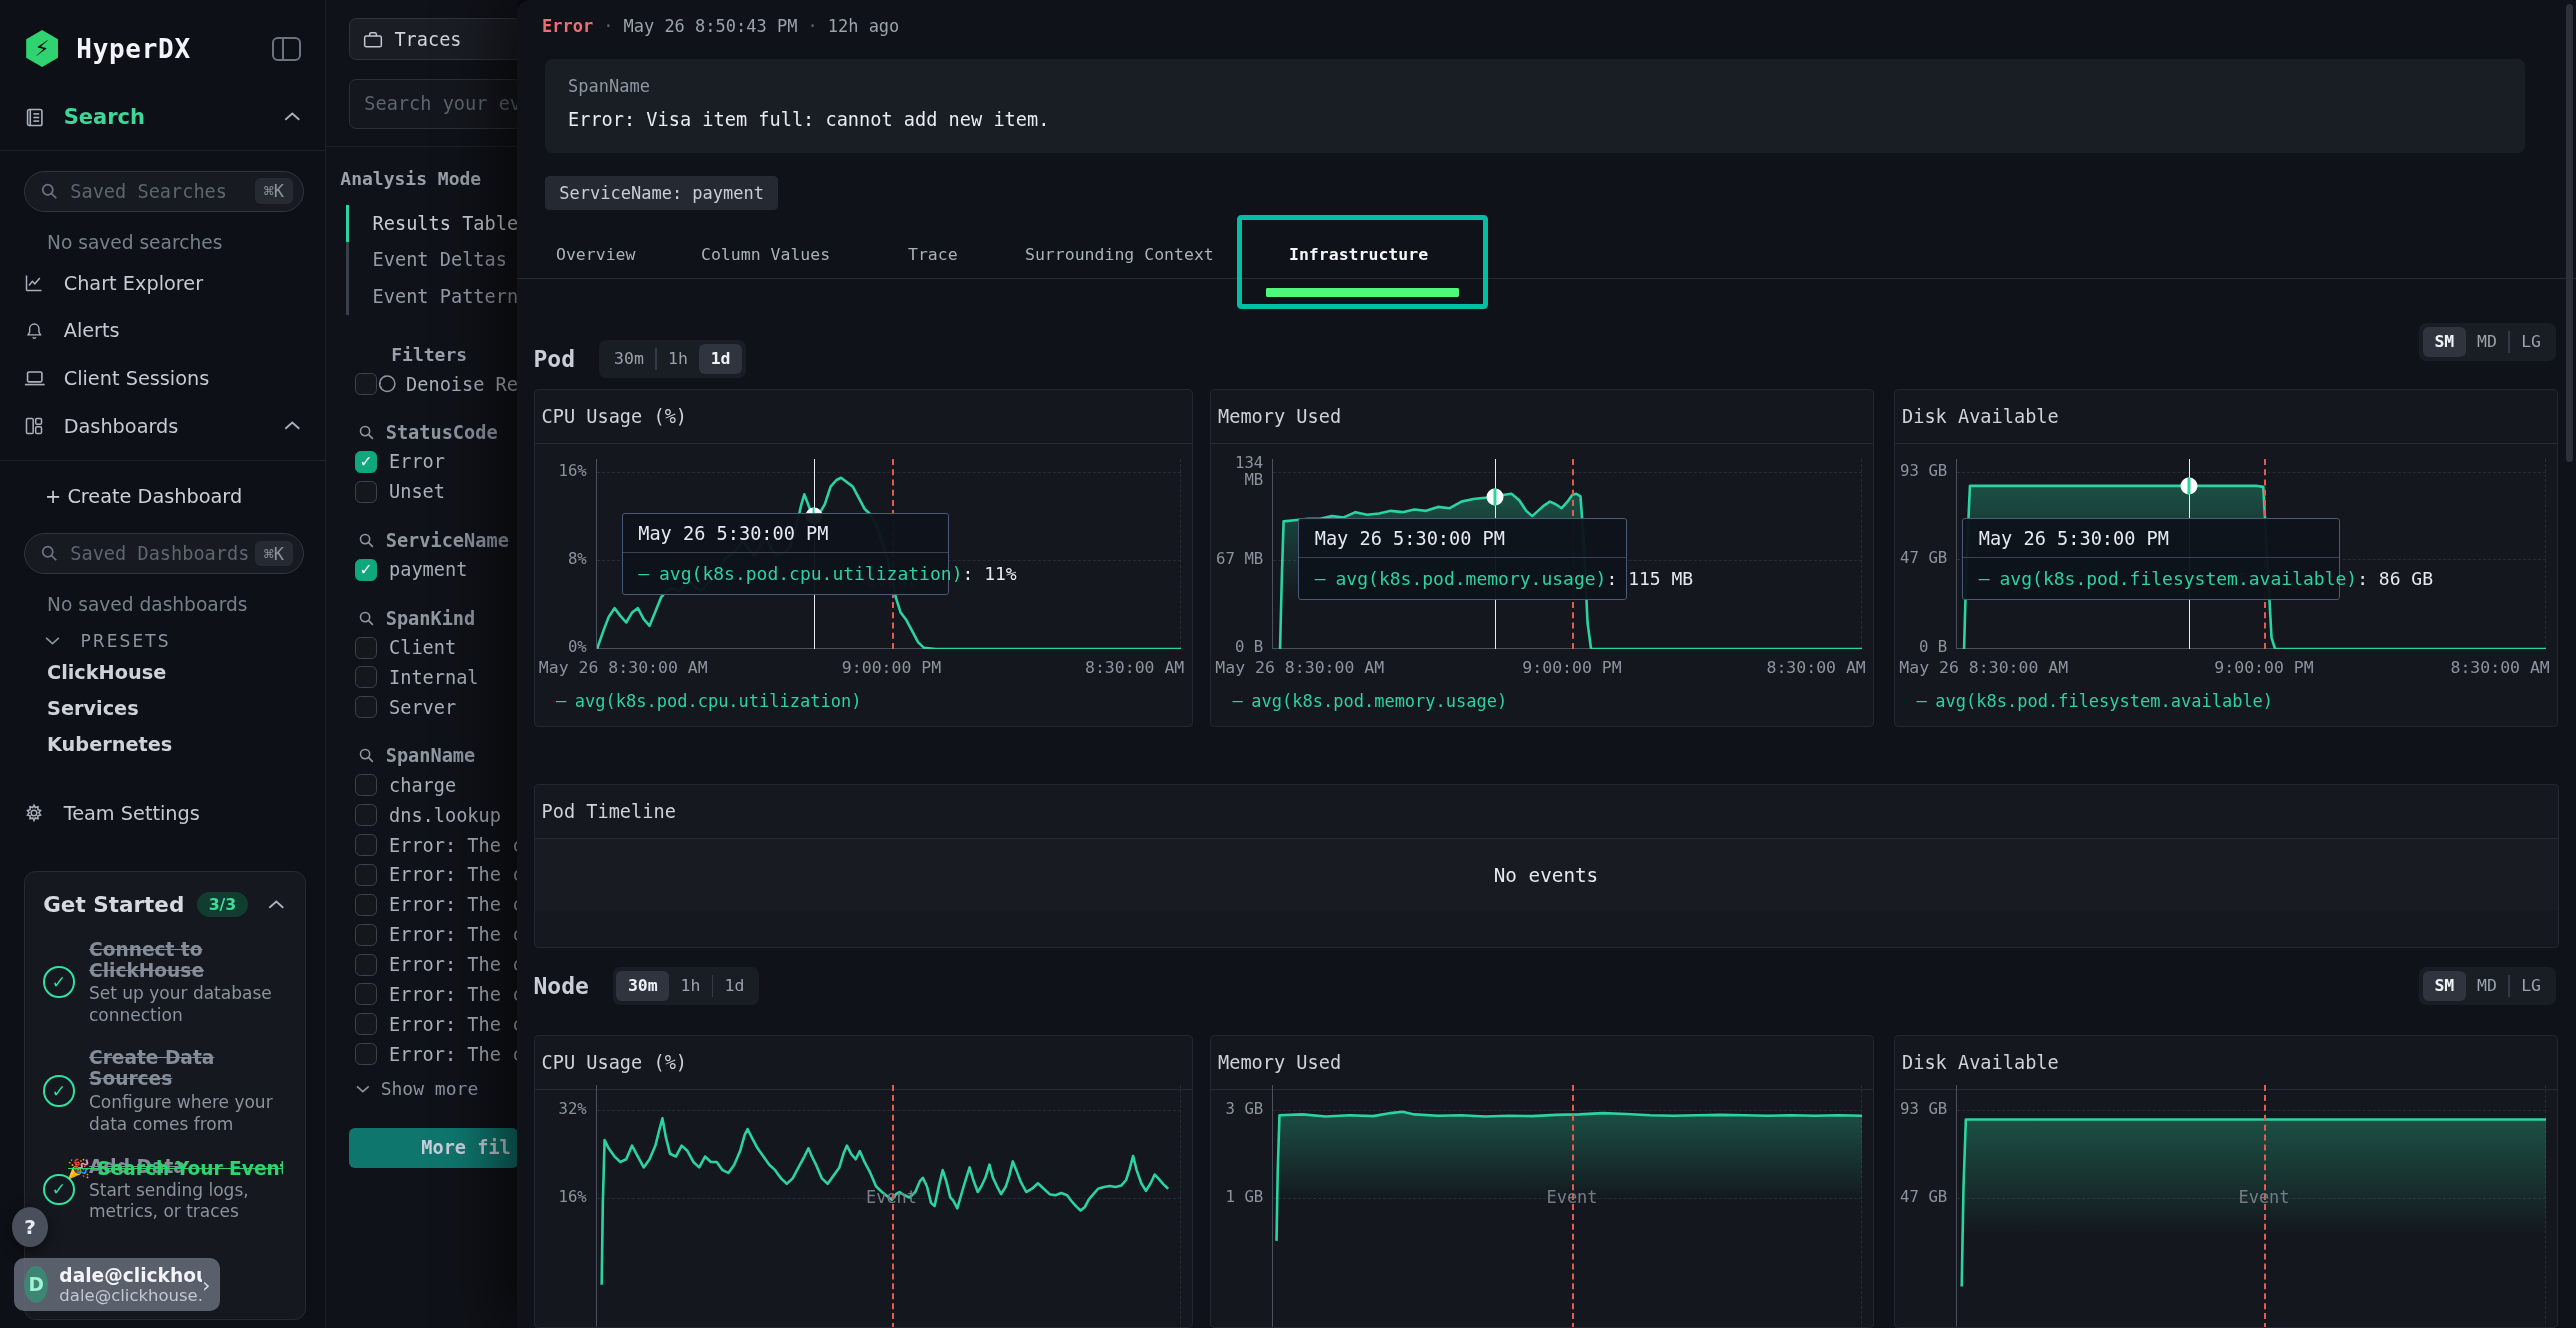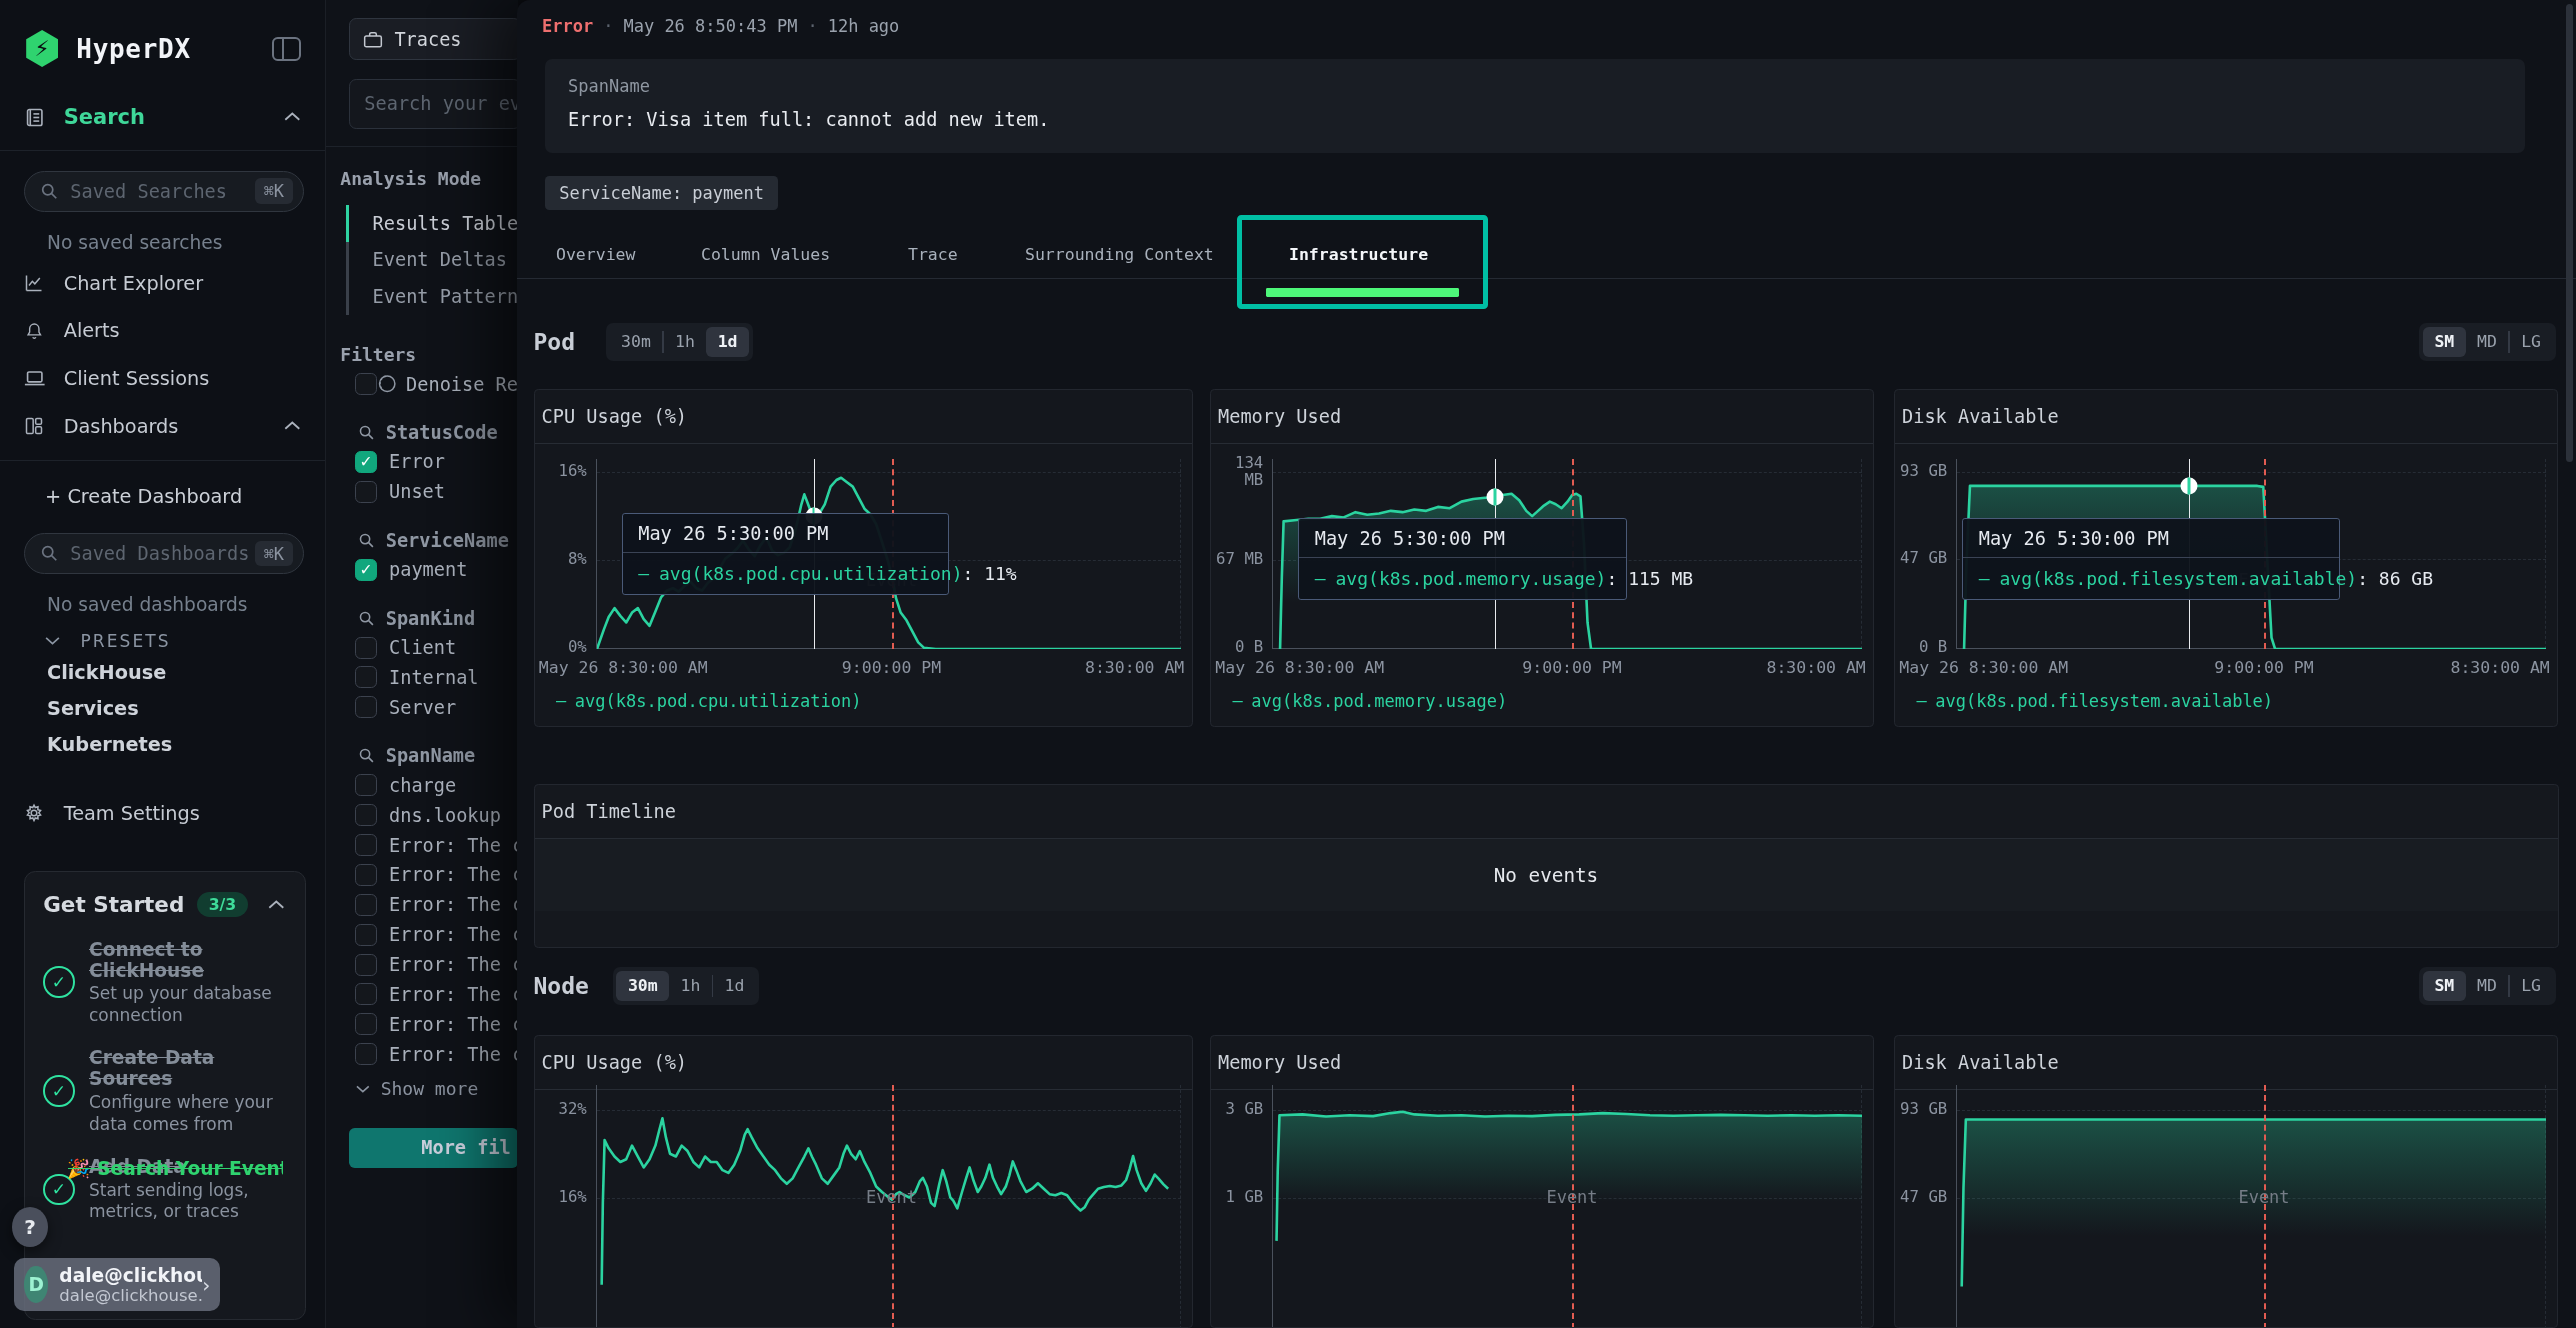--- a/index.html
+++ b/index.html
@@ -305,21 +305,21 @@
     <div class="fc-search">
       <span class="ph">Search your ev</span>
     </div>
     <hr class="fc-hr">
     <div class="fc-label">Analysis Mode</div>
     <div class="mode-list" id="mode-list">
         <div class="mode-item active">Results Table</div>
         <div class="mode-item">Event Deltas</div>
         <div class="mode-item">Event Patterns</div>
       </div>
-    <div class="fc-label" style="margin-top:29px;">Filters</div>
+    <div class="fc-label" style="margin-top:29px;text-align:center;">Filters</div>
     <div id="filter-list">
         <div class="f-row">
           <span class="f-check"></span>
           <svg width="21.5" height="21.5" viewBox="0 0 24 24">
             <circle cx="12" cy="12" r="9" fill="none" stroke="#8f97a3" stroke-width="1.8"></circle>
             <path d="M5 17 A9 9 0 0 1 12 3" fill="none" stroke="#8f97a3" stroke-width="1.8" stroke-dasharray="2 3"></path>
           </svg>
           <span class="f-lab" style="margin-left: 8.6px;">Denoise Re</span>
         </div>
         <div class="g-head">
@@ -440,21 +440,21 @@
         <div class="tab" style="left: 39px;">Overview</div>
         <div class="tab" style="left: 184px;">Column Values</div>
         <div class="tab" style="left: 391px;">Trace</div>
         <div class="tab" style="left: 508px;">Surrounding Context</div>
         <div class="tab active" style="left: 772px;">Infrastructure</div>
       </div>
     <div class="tabs-border"></div>
     <div class="tab-underline"></div>
     <div class="anno-box"></div>
 
-    <div class="sec-head" style="top:323px;gap:7px;">
+    <div class="sec-head" style="top:340px;">
       <span class="sec-title">Pod</span>
       <span class="seg" id="pod-ranges">
           <span class="seg-opt">30m</span>
           <span class="seg-div"></span>
           <span class="seg-opt">1h</span>
           <span class="seg-opt active">1d</span>
         </span>
     </div>
     <span class="seg right" style="right:20px; top:323px;" id="pod-sizes">
         <span class="seg-opt active">SM</span>

